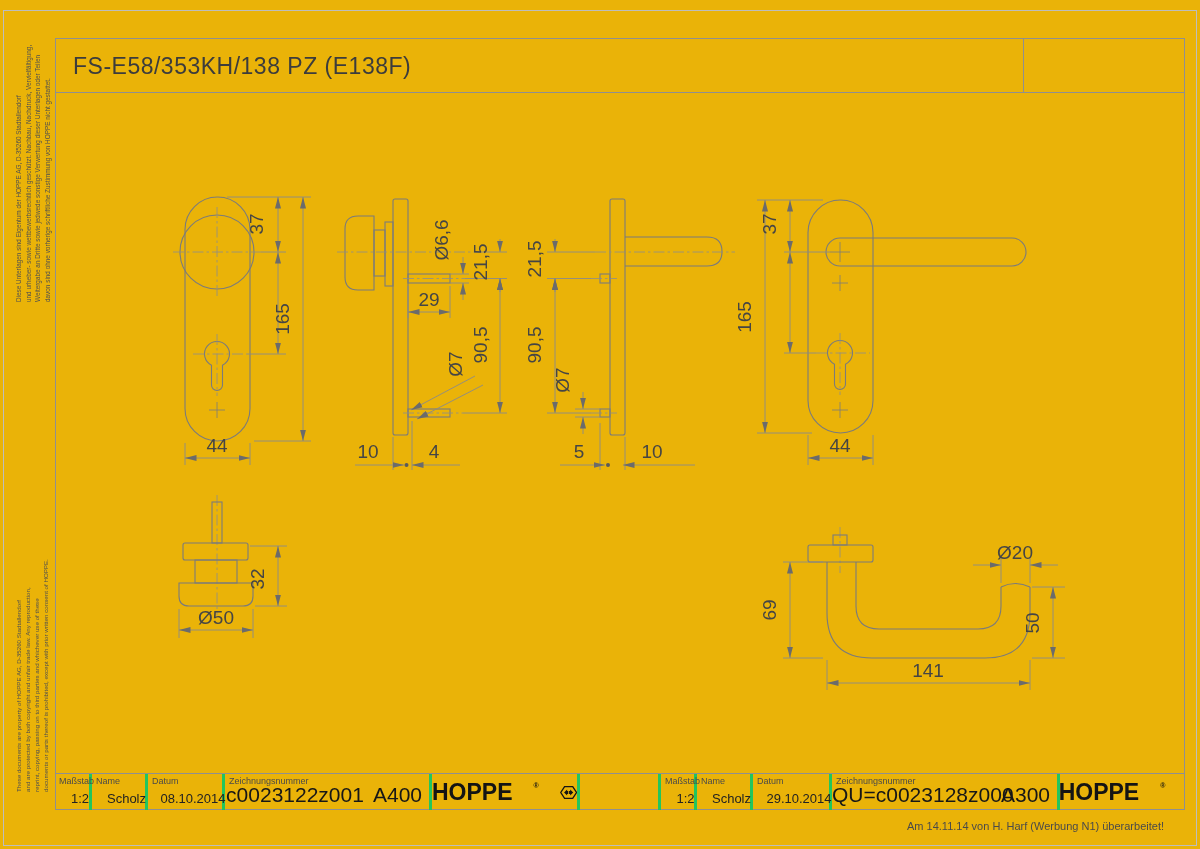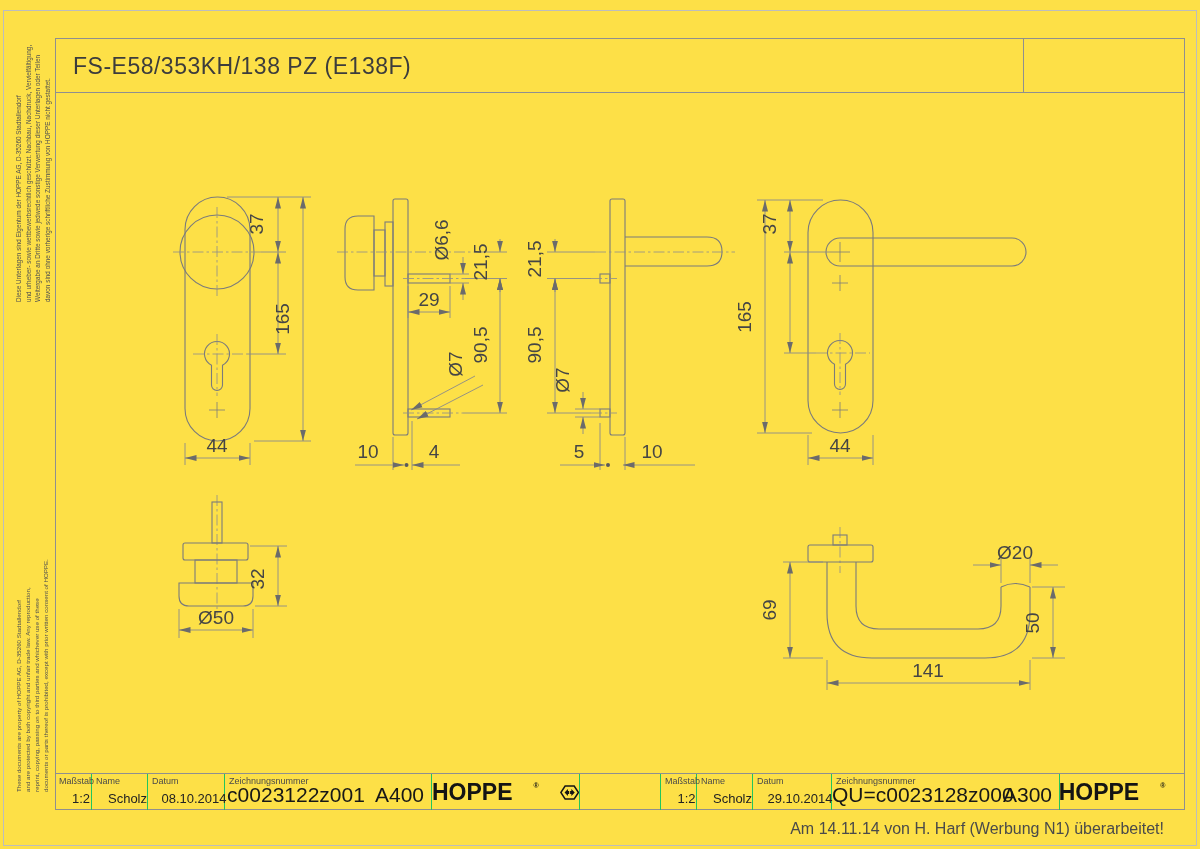--- a/index.html
+++ b/index.html
@@ -1,17 +1,17 @@
 <!DOCTYPE html>
 <html><head>
 <meta charset="utf-8">
 <style>
   html,body { margin:0; padding:0; background:#e8e8e8; }
   .page {
-    position:relative; width:1200px; height:849px; background:#fde047;
+    position:relative; width:1200px; height:849px; background:#eab308;
     font-family:"Liberation Sans", sans-serif; overflow:hidden;
     margin:0 auto;
   }
   .outer-border {
     position:absolute; left:3px; top:10px; width:1192px; height:834px;
     border:1px solid #bdbdbd;
   }
   
   .legal {
     position:absolute; transform:rotate(-90deg); transform-origin:0 0;
@@ -36,34 +36,34 @@
     position:absolute; left:968px; top:0; height:54px; width:0;
     border-left:1px solid #8f8f8f;
   }
   .drawing-svg { position:absolute; left:55px; top:93px; }
 
   
   .tb-band {
     position:absolute; left:55px; top:773px; width:1130px; height:37px;
     border-top:1px solid #8f8f8f; box-sizing:border-box; display:flex;
   }
-  .tb-cell { position:relative; box-sizing:border-box; border-right:1px solid #22c55e; height:100%; }
+  .tb-cell { position:relative; box-sizing:border-box; border-right:3px solid #22c55e; height:100%; }
   .tb-cell.last { border-right:none; }
   .w-scale { width:37px; } .w-name { width:56px; } .w-date { width:77px; }
   .w-num { width:207px; } .w-logo { width:148px; } .w-gap { width:81px; }
   .w-scale2 { width:36px; } .w-name2 { width:56px; } .w-date2 { width:79px; }
   .w-num2 { width:228px; } .w-logo2 { width:125px; }
   .tb-label { position:absolute; top:2px; left:4px; font-size:9px; color:#4a4a4a; }
   .tb-value { position:absolute; bottom:4px; left:8px; width:100%; text-align:center; font-size:13px; color:#222; }
   .tb-number { position:absolute; bottom:3px; left:0; right:64px; text-align:center; font-size:21px; color:#171717; }
   .tb-variant { position:absolute; bottom:3px; right:7px; font-size:21px; color:#171717;margin-top:32px; }
   .tb-logo { display:flex; align-items:center; justify-content:center; height:100%; gap:21px; }
   .brand-word { font-size:23px; font-weight:700; color:#141414; letter-spacing:0px; }
   .brand-reg { font-size:7px; font-weight:700; color:#141414; align-self:flex-start; margin-top:8px; }
-  .rev-note { position:absolute; top:820px; right:36px; font-size:16px; color:#4a4a4a; }
+  .rev-note { position:absolute; top:820px; right:36px; font-size:11px; color:#4a4a4a; }
 
   
   .ln { stroke:#7b7b7b; stroke-width:1.1; fill:none; }
   .cr { stroke:#7b7b7b; stroke-width:0.8; fill:none; }
   .cl { stroke:#8d8d8d; stroke-width:0.8; fill:none; stroke-dasharray:11 3 2.5 3; }
   .dl { stroke:#8a8a8a; stroke-width:0.9; fill:none; }
   .dt { fill:#454545; font-family:"Liberation Sans", sans-serif; font-size:19px; }
   .dot { fill:#5a5a5a; }
 </style>
 </head>

